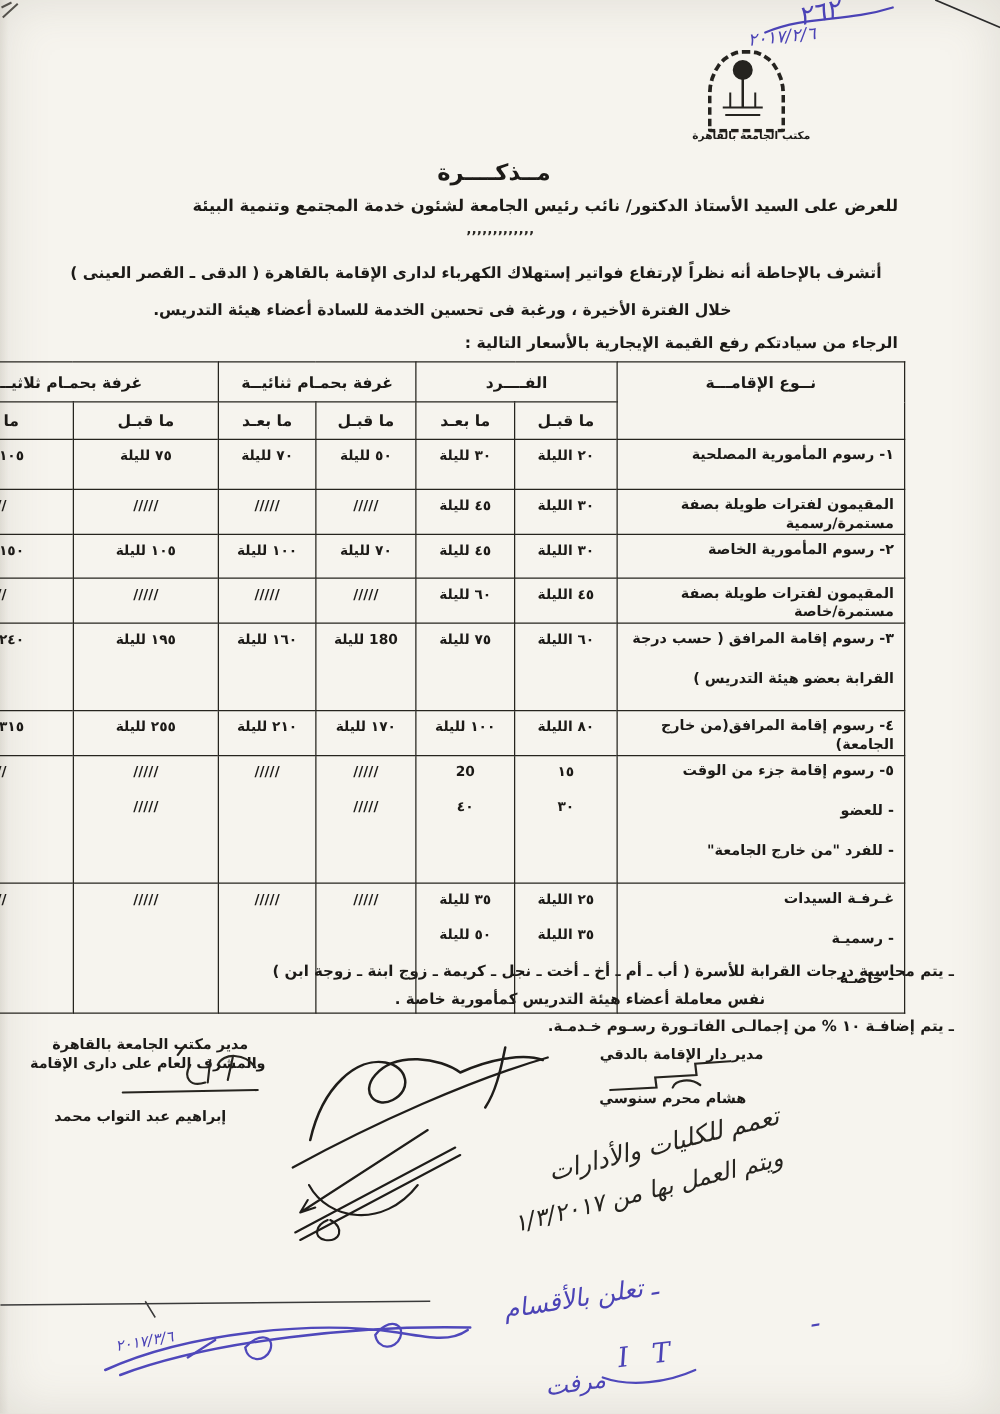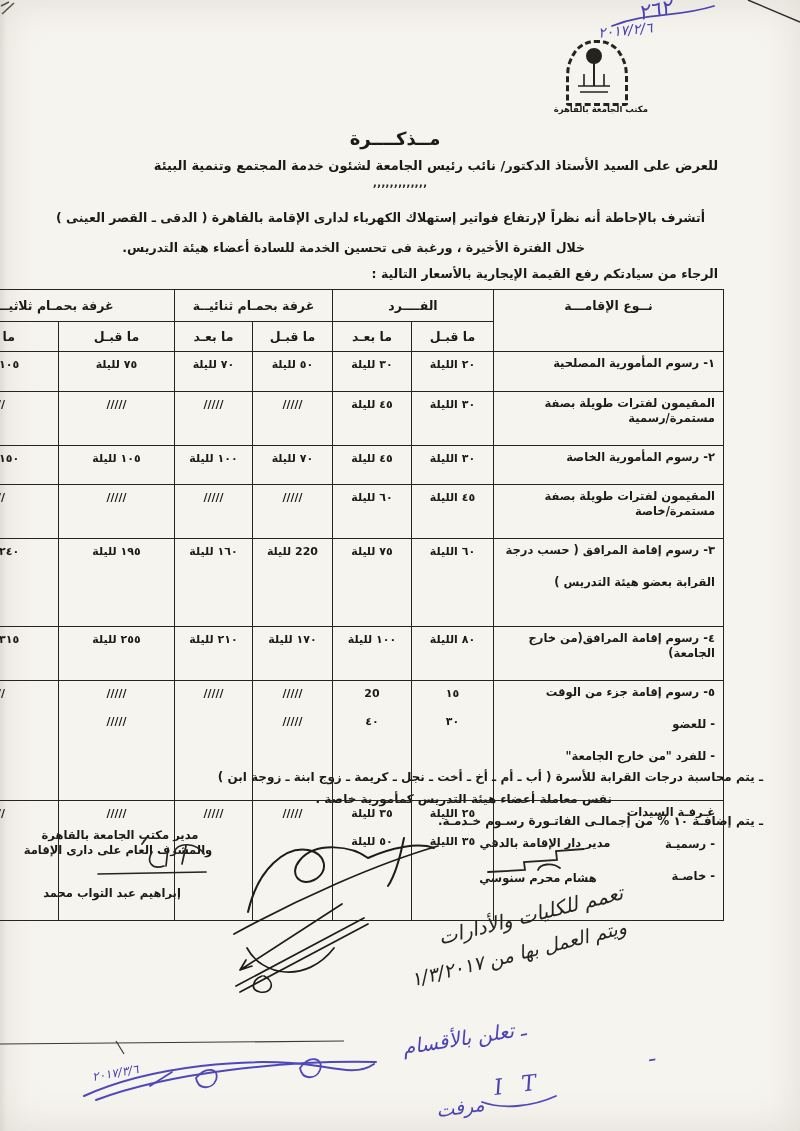--- a/index.html
+++ b/index.html
@@ -25,21 +25,21 @@
   
   .stamp-arch{top:40px;left:566px;width:56px;height:60px;border:3px dashed #25231f;
     border-radius:28px 28px 3px 3px / 36px 36px 3px 3px;}
   .stamp-caption{top:104px;left:548px;width:100px;text-align:right;font-size:8.5px;}
   
   #rates{position:absolute;top:289px;right:76px;width:792px;border-collapse:collapse;
     table-layout:fixed;direction:rtl;z-index:1;}
   #rates th,#rates td{border:1.6px solid #26241f;font-weight:700;color:#1c1a17;}
   #rates thead th{font-size:12.5px;padding:2px;vertical-align:middle;}
   #rates thead th.c-label{vertical-align:top;padding-top:8px;}
-  #rates tbody th.rowlabel{text-align:right;padding:4px 8px 19px 2px;font-size:11.5px;vertical-align:top;}
+  #rates tbody th.rowlabel{text-align:right;padding:4px 8px 1px 2px;font-size:11.5px;vertical-align:top;}
   #rates tbody td{text-align:center;font-size:11px;vertical-align:top;padding-top:5px;}
   .lline,.vline{line-height:15px;}
   tr.tall .lline{margin-bottom:17px;}
   tr.tall .vline{margin-bottom:13px;}
   
   .note{font-size:12px;}
   .n0{top:770px;right:37px;}
   .n1{top:792px;right:188px;}
   .n2{top:814px;right:37px;}
   
@@ -235,21 +235,21 @@
             <div class="lline">٣- رسوم إقامة المرافق ( حسب درجة</div>
             <div class="lline">القرابة بعضو هيئة التدريس )</div>
           </th>
           <td>
             <div class="vline">٦٠ الليلة</div>
           </td>
           <td>
             <div class="vline">٧٥ لليلة</div>
           </td>
           <td>
-            <div class="vline">220 لليلة</div>
+            <div class="vline">180 لليلة</div>
           </td>
           <td>
             <div class="vline">١٦٠ لليلة</div>
           </td>
           <td>
             <div class="vline">١٩٥ لليلة</div>
           </td>
           <td>
             <div class="vline">٢٤٠ لليلة</div>
           </td>

